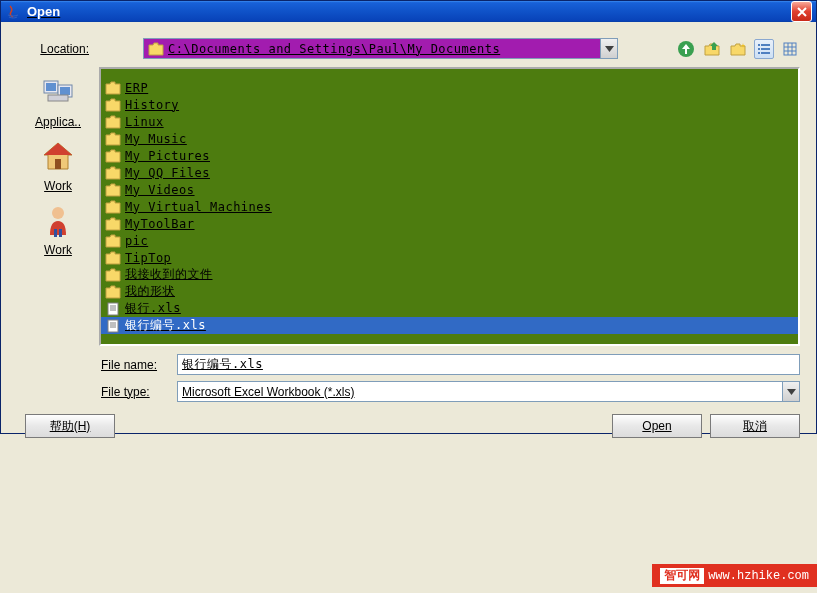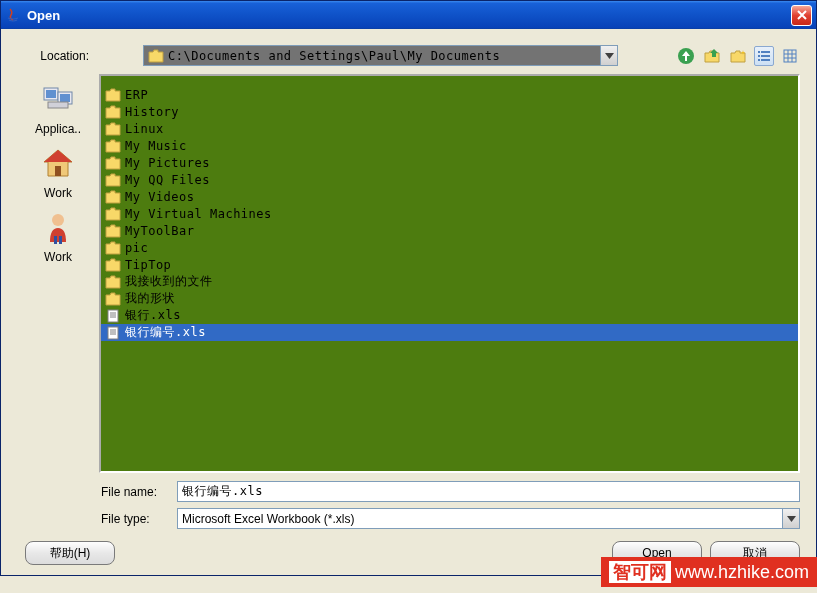--- a/index.html
+++ b/index.html
@@ -6,25 +6,26 @@
 body {
   font-family: "SimSun", "宋体", "MS Sans Serif", sans-serif;
   font-size: 12px;
   background: #ece9d8;
   width: 817px;
   height: 593px;
   overflow: hidden;
 }
 .window {
   width: 817px;
-  height: 576px;
+  height: 434px;
   border: 1px solid #0a246a;
   background: #ece9d8;
   display: flex;
   flex-direction: column;
+  text-decoration: underline;
 }
 .titlebar {
   height: 28px;
   background: linear-gradient(to bottom, #3a8af0 0%, #1861d8 8%, #0f52c8 50%, #0842b8 95%, #0a3ea0 100%);
   display: flex;
   align-items: center;
   padding: 0 4px;
   color: #fff;
 }
 .titlebar .java-icon {
@@ -61,21 +62,21 @@
 }
 .loc-label {
   width: 78px;
   text-align: right;
   padding-right: 6px;
 }
 .loc-combo {
   flex: 1;
   height: 21px;
   border: 1px solid #7f9db9;
-  background: #737373;
+  background: #a21caf;
   display: flex;
   align-items: center;
   padding-left: 4px;
   position: relative;
 }
 .loc-combo .folder-mini {
   width: 16px; height: 14px; margin-right: 4px;
 }
 .loc-combo .path { flex: 1; font-family: "SimSun", monospace; letter-spacing: 0.5px;}
 .loc-combo .dd {
@@ -195,36 +196,36 @@
 }
 .button-bar {
   display: flex;
   padding: 6px 0 0 0;
 }
 .button-bar .spacer { flex: 1; }
 .btn {
   width: 90px;
   height: 24px;
   border: 1px solid #7a7a7a;
-  border-radius: 8px;
+  border-radius: 0;
   background: linear-gradient(#fefefe, #e8e8e8 50%, #dcdcdc);
   cursor: pointer;
   font-size: 12px;
   font-family: inherit;
   margin-left: 8px;
 }
 .watermark {
   position: absolute;
   right: 0;
   bottom: 6px;
   background: #e03020;
   color: #fff;
-  font-size: 18px;
+  font-size: 12px;
   padding: 3px 8px;
-  font-family: Liberation Sans, sans-serif;
+  font-family: Liberation Mono, monospace;
 }
 .watermark .pre {
   background: #fff;
   color: #e03020;
   padding: 1px 4px;
   margin-right: 4px;
   font-weight: bold;
 }
 svg { display: block; }
 </style>

